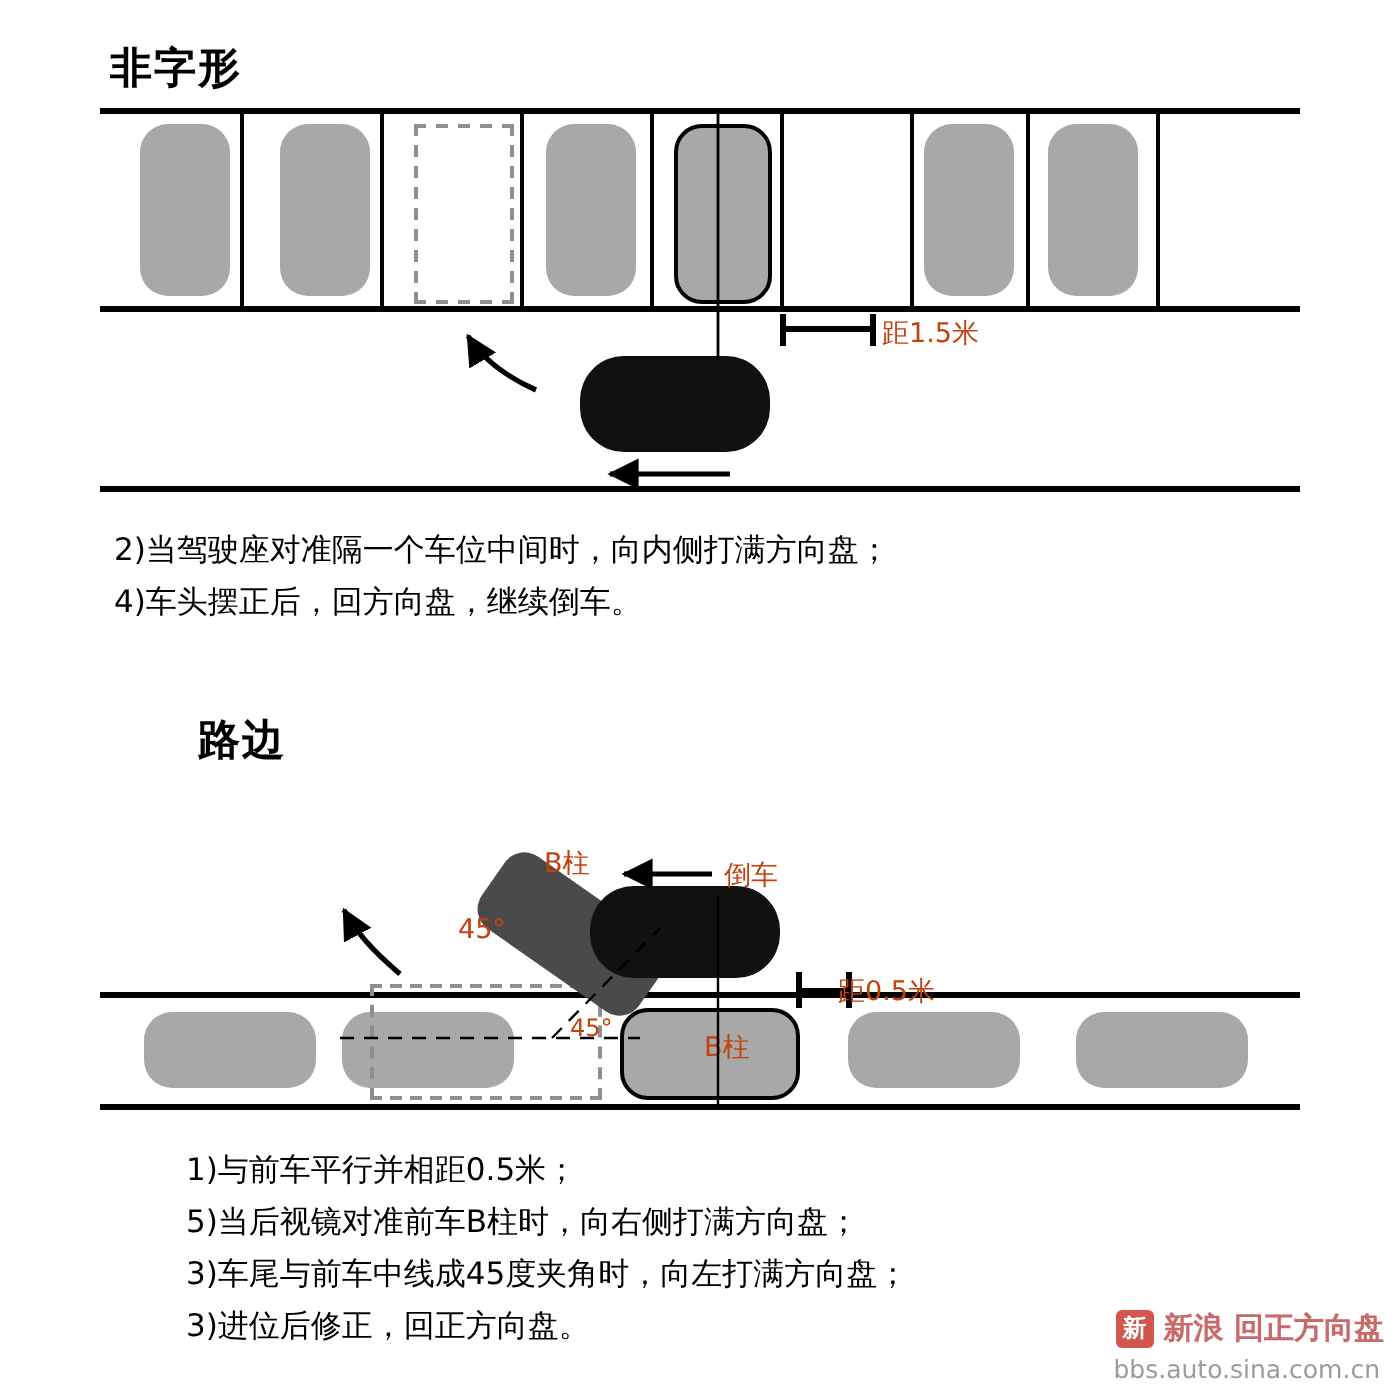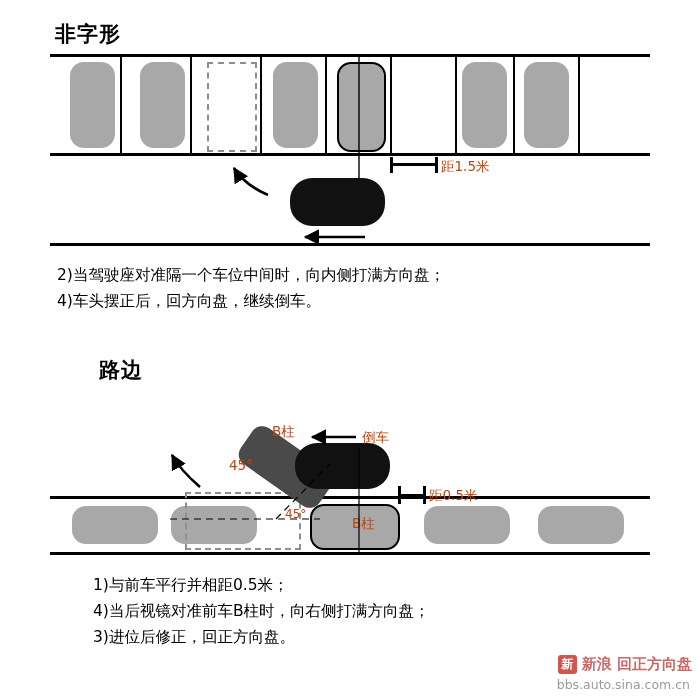--- a/index.html
+++ b/index.html
@@ -181,31 +181,32 @@
 
   <div class="ghost-slot" style="left:185px; top:492px; width:112px; height:54px;"></div>
 
   <div class="tilted-car" style="left:238px; top:445px; width:96px; height:44px; transform: rotate(35deg); transform-origin: 50% 50%;"></div>
 
   <div class="ego-car" style="left:295px; top:443px; width:95px; height:46px;"></div>
 
   <div class="hline" style="left:398px; top:494px; width:28px; height:3px;"></div>
   <div class="vline" style="left:398px; top:486px; width:3px; height:18px;"></div>
   <div class="vline" style="left:423px; top:486px; width:3px; height:18px;"></div>
-  <div class="lbl" style="left:429px; top:487px;">距0.5米</div>
+  <div class="lbl" style="left:419px; top:487px;">距0.5米</div>
 
   <div class="lbl" style="left:272px; top:423px;">B柱</div>
   <div class="lbl" style="left:362px; top:429px;text-align:center;">倒车</div>
   <div class="lbl" style="left:229px; top:457px;">45°</div>
   <div class="lbl sm" style="left:285px; top:507px;">45°</div>
   <div class="lbl" style="left:352px; top:515px;">B柱</div>
 
   <div class="steps" id="steps-2">
     <div>1)与前车平行并相距0.5米；</div>
-    <div>4)当后视镜对准前车B柱时，向右侧打满方向盘；</div>
+    <div>5)当后视镜对准前车B柱时，向右侧打满方向盘；</div>
+    <div>3)车尾与前车中线成45度夹角时，向左打满方向盘；</div>
     <div>3)进位后修正，回正方向盘。</div>
   </div>
 
   <svg class="overlay" viewBox="0 0 700 700">
     <defs>
       <marker id="arrowhead" markerWidth="7" markerHeight="7" refX="5.5" refY="3" orient="auto">
         <path d="M0,0 L6,3 L0,6 z" fill="#000"></path>
       </marker>
     </defs>
 

